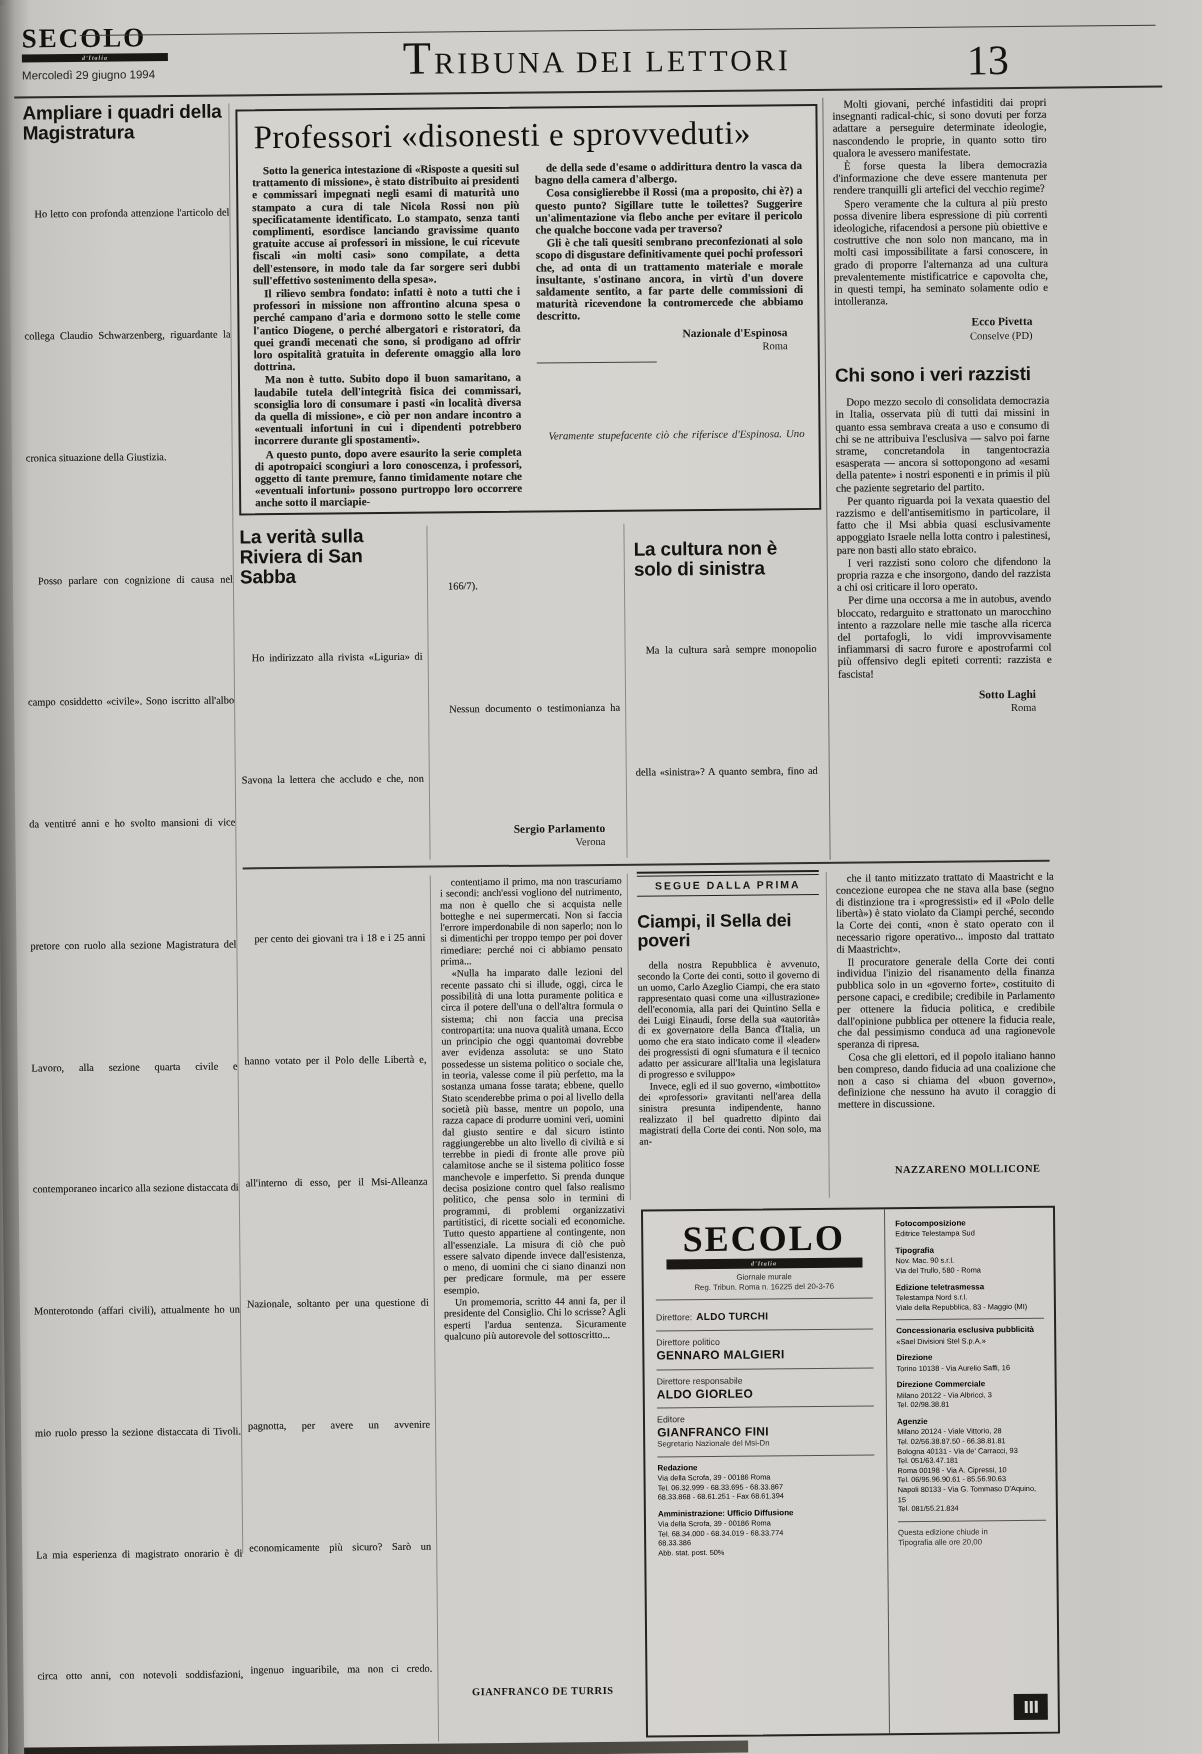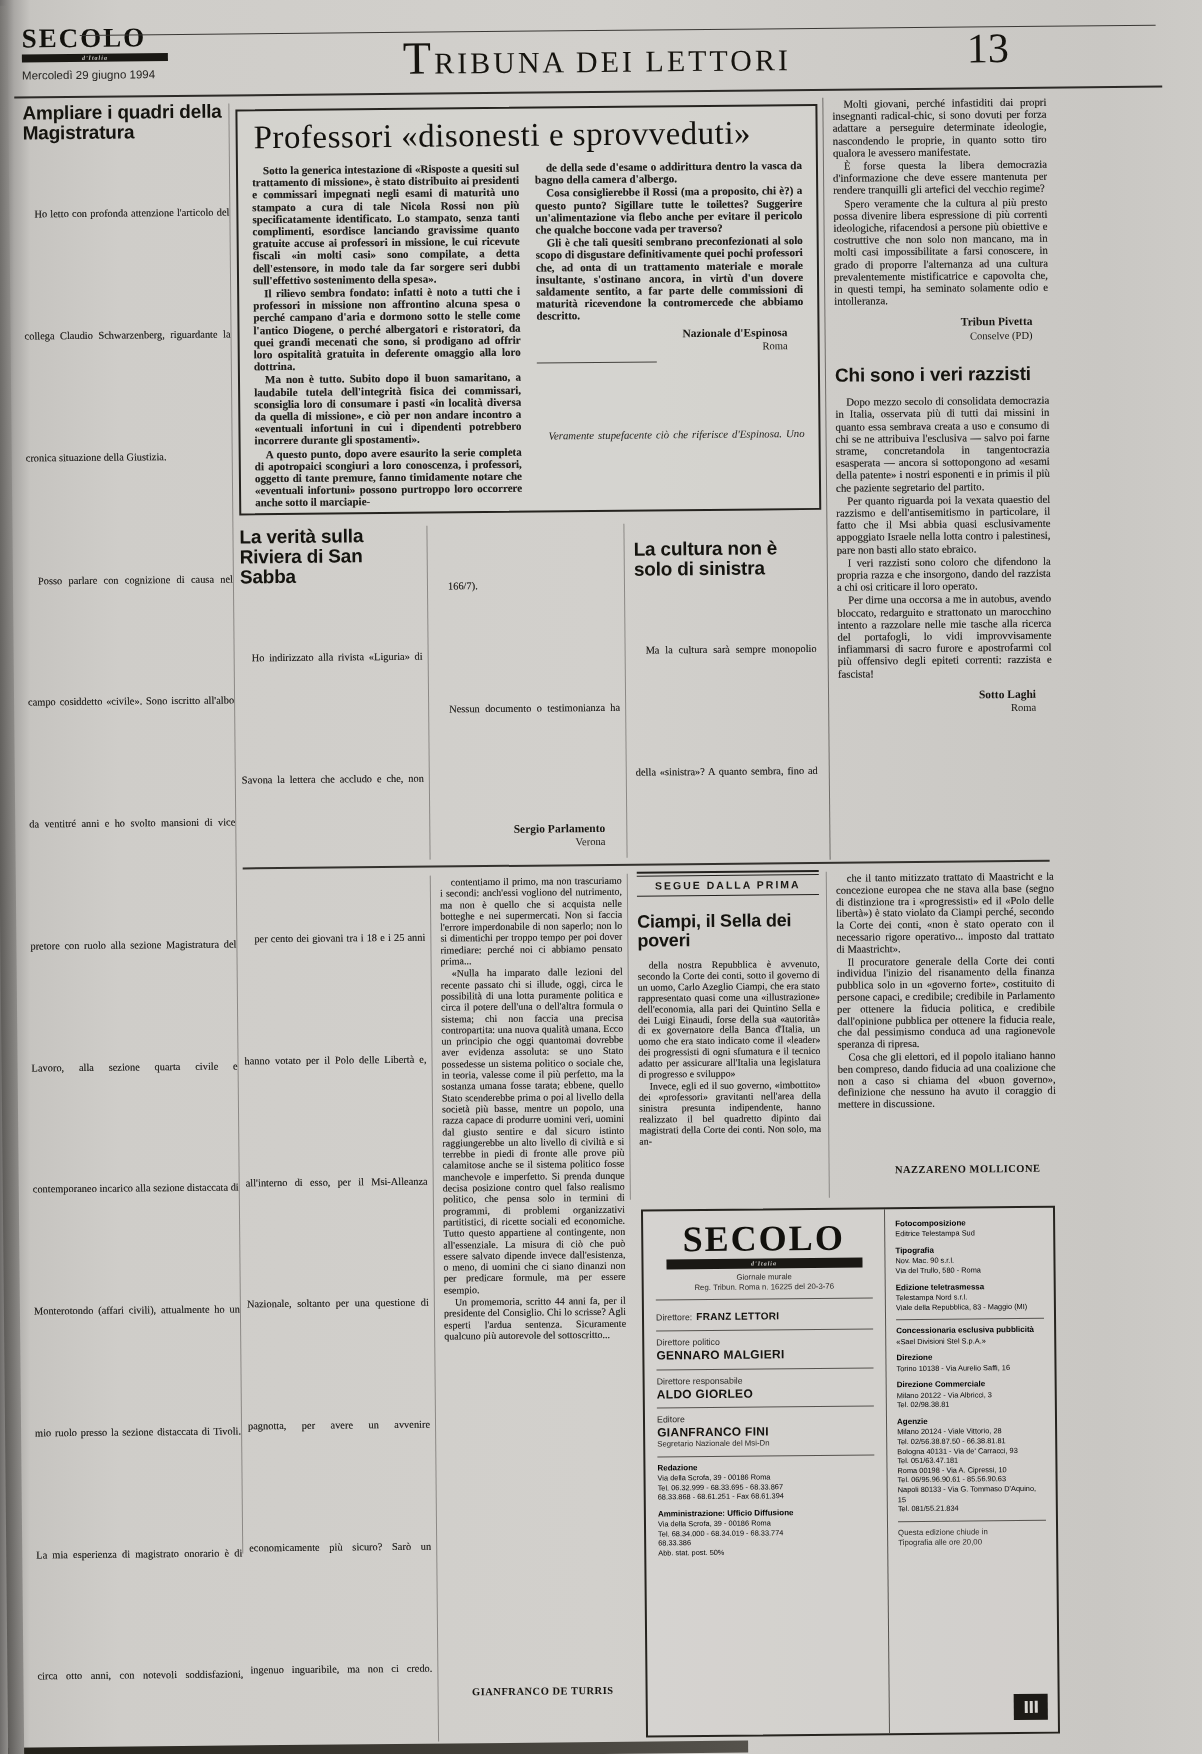--- a/index.html
+++ b/index.html
@@ -43,21 +43,21 @@
       <div class="logoword">SECOLO</div>
       <div class="logobar">
           <span>d'Italia</span>
         </div>
     </div>
     <div class="abs sans" style="left:30px;top:64px;font-size:11.5px;color:#24221f;">Mercoledì 29 giugno 1994</div>
     <div class="abs hrule" style="left:88px;top:30px;width:1076px;"></div>
     <div class="abs serif" style="left:320px;top:34px;width:570px;text-align:center;color:#16140f;letter-spacing:3px;">
       <span style="font-size:46px;line-height:1;">T</span><span style="font-size:30px;">RIBUNA DEI LETTORI</span>
     </div>
-    <div class="abs serif" style="left:975px;top:28px;font-size:42px;color:#16140f;">13</div>
+    <div class="abs serif" style="left:975px;top:40px;font-size:42px;color:#16140f;">13</div>
     <div class="abs" style="left:22px;top:91px;width:1148px;height:2px;background:#2c2a27;"></div>
 
     <div class="abs vrule" style="left:236px;top:100px;height:1450px;"></div>
     <div class="abs vrule" style="left:830px;top:100px;height:762px;background:#6f6c68;"></div>
     <div class="abs vrule" style="left:430px;top:524px;height:334px;"></div>
     <div class="abs vrule" style="left:627px;top:524px;height:334px;"></div>
     <div class="abs hrule" style="left:243px;top:864px;width:807px;height:2px;background:#33312d;"></div>
     <div class="abs vrule" style="left:430px;top:874px;height:866px;"></div>
     <div class="abs vrule" style="left:627px;top:874px;height:326px;"></div>
     <div class="abs vrule" style="left:826px;top:874px;height:326px;"></div>
@@ -114,21 +114,21 @@
           <p>Ma la cultura sarà sempre monopolio della «sinistra»? A quanto sembra, fino ad oggi, le cose stanno proprio così e mi auguro che un giorno possano cambiare.</p>
         </div>
     </div>
 
     <div class="abs" style="left:840px;top:100px;width:214px;">
       <div class="body" style="font-size:10.8px;line-height:12.2px;">
           <p>Molti giovani, perché infastiditi dai propri insegnanti radical-chic, si sono dovuti per forza adattare a perseguire determinate ideologie, nascondendo le proprie, in quanto sotto tiro qualora le avessero manifestate.</p>
           <p>È forse questa la libera democrazia d'informazione che deve essere mantenuta per rendere tranquilli gli artefici del vecchio regime?</p>
           <p>Spero veramente che la cultura al più presto possa divenire libera espressione di più correnti ideologiche, rifacendosi a persone più obiettive e costruttive che non solo non mancano, ma in molti casi impossibilitate a farsi conoscere, in grado di proporre l'alternanza ad una cultura prevalentemente mistificatrice e capovolta che, in questi tempi, ha seminato solamente odio e intolleranza.</p>
         </div>
-      <div class="byline"><span>Tribun Pivetta</span><span class="city">Conselve (PD)</span></div>
+      <div class="byline"><span>Ecco Pivetta</span><span class="city">Conselve (PD)</span></div>
       <h2 class="h2" style="margin-top:22px;">Chi sono i veri razzisti</h2>
       <div class="body" style="font-size:10.8px;line-height:12.2px;">
           <p>Dopo mezzo secolo di consolidata democrazia in Italia, osservata più di tutti dai missini in quanto essa sembrava creata a uso e consumo di chi se ne attribuiva l'esclusiva — salvo poi farne strame, concretandola in tangentocrazia esasperata — ancora si sottopongono ad «esami della patente» i nostri esponenti e in primis il più che paziente segretario del partito.</p>
           <p>Per quanto riguarda poi la vexata quaestio del razzismo e dell'antisemitismo in particolare, il fatto che il Msi abbia quasi esclusivamente appoggiato Israele nella lotta contro i palestinesi, pare non basti allo stato ebraico.</p>
           <p>I veri razzisti sono coloro che difendono la propria razza e che insorgono, dando del razzista a chi osi criticare il loro operato.</p>
           <p>Per dirne una occorsa a me in autobus, avendo bloccato, redarguito e strattonato un marocchino intento a razzolare nelle mie tasche alla ricerca del portafogli, lo vidi improvvisamente infiammarsi di sacro furore e apostrofarmi col più offensivo degli epiteti correnti: razzista e fascista!</p>
         </div>
       <div class="byline"><span>Sotto Laghi</span><span class="city">Roma</span></div>
     </div>
 
@@ -171,21 +171,21 @@
       <div style="width:242px;padding:10px 12px;box-sizing:border-box;border-right:1px solid #55524e;">
         <div style="text-align:center;">
           <div class="logoword" style="font-size:36px;display:inline-block;">SECOLO</div>
           <div class="logobar" style="width:196px;height:10px;margin:2px auto 4px;">
               <span>d'Italia</span>
             </div>
           <div class="colophon-small">Giornale murale</div>
           <div class="colophon-small">Reg. Tribun. Roma n. 16225 del 20-3-76</div>
         </div>
         <div class="colo-div"></div>
-        <div><span class="colophon-label">Direttore:</span> <span class="colophon-name" style="font-size:10px;">FRANZ LETTORI</span></div>
+        <div><span class="colophon-label">Direttore:</span> <span class="colophon-name" style="font-size:10px;">ALDO TURCHI</span></div>
         <div class="colo-div"></div>
         <div class="colophon-label">Direttore politico</div>
         <div class="colophon-name">GENNARO MALGIERI</div>
         <div class="colo-div"></div>
         <div class="colophon-label">Direttore responsabile</div>
         <div class="colophon-name">ALDO GIORLEO</div>
         <div class="colo-div"></div>
         <div class="colophon-label">Editore</div>
         <div class="colophon-name">GIANFRANCO FINI</div>
         <div class="colophon-small">Segretario Nazionale del Msi-Dn</div>

